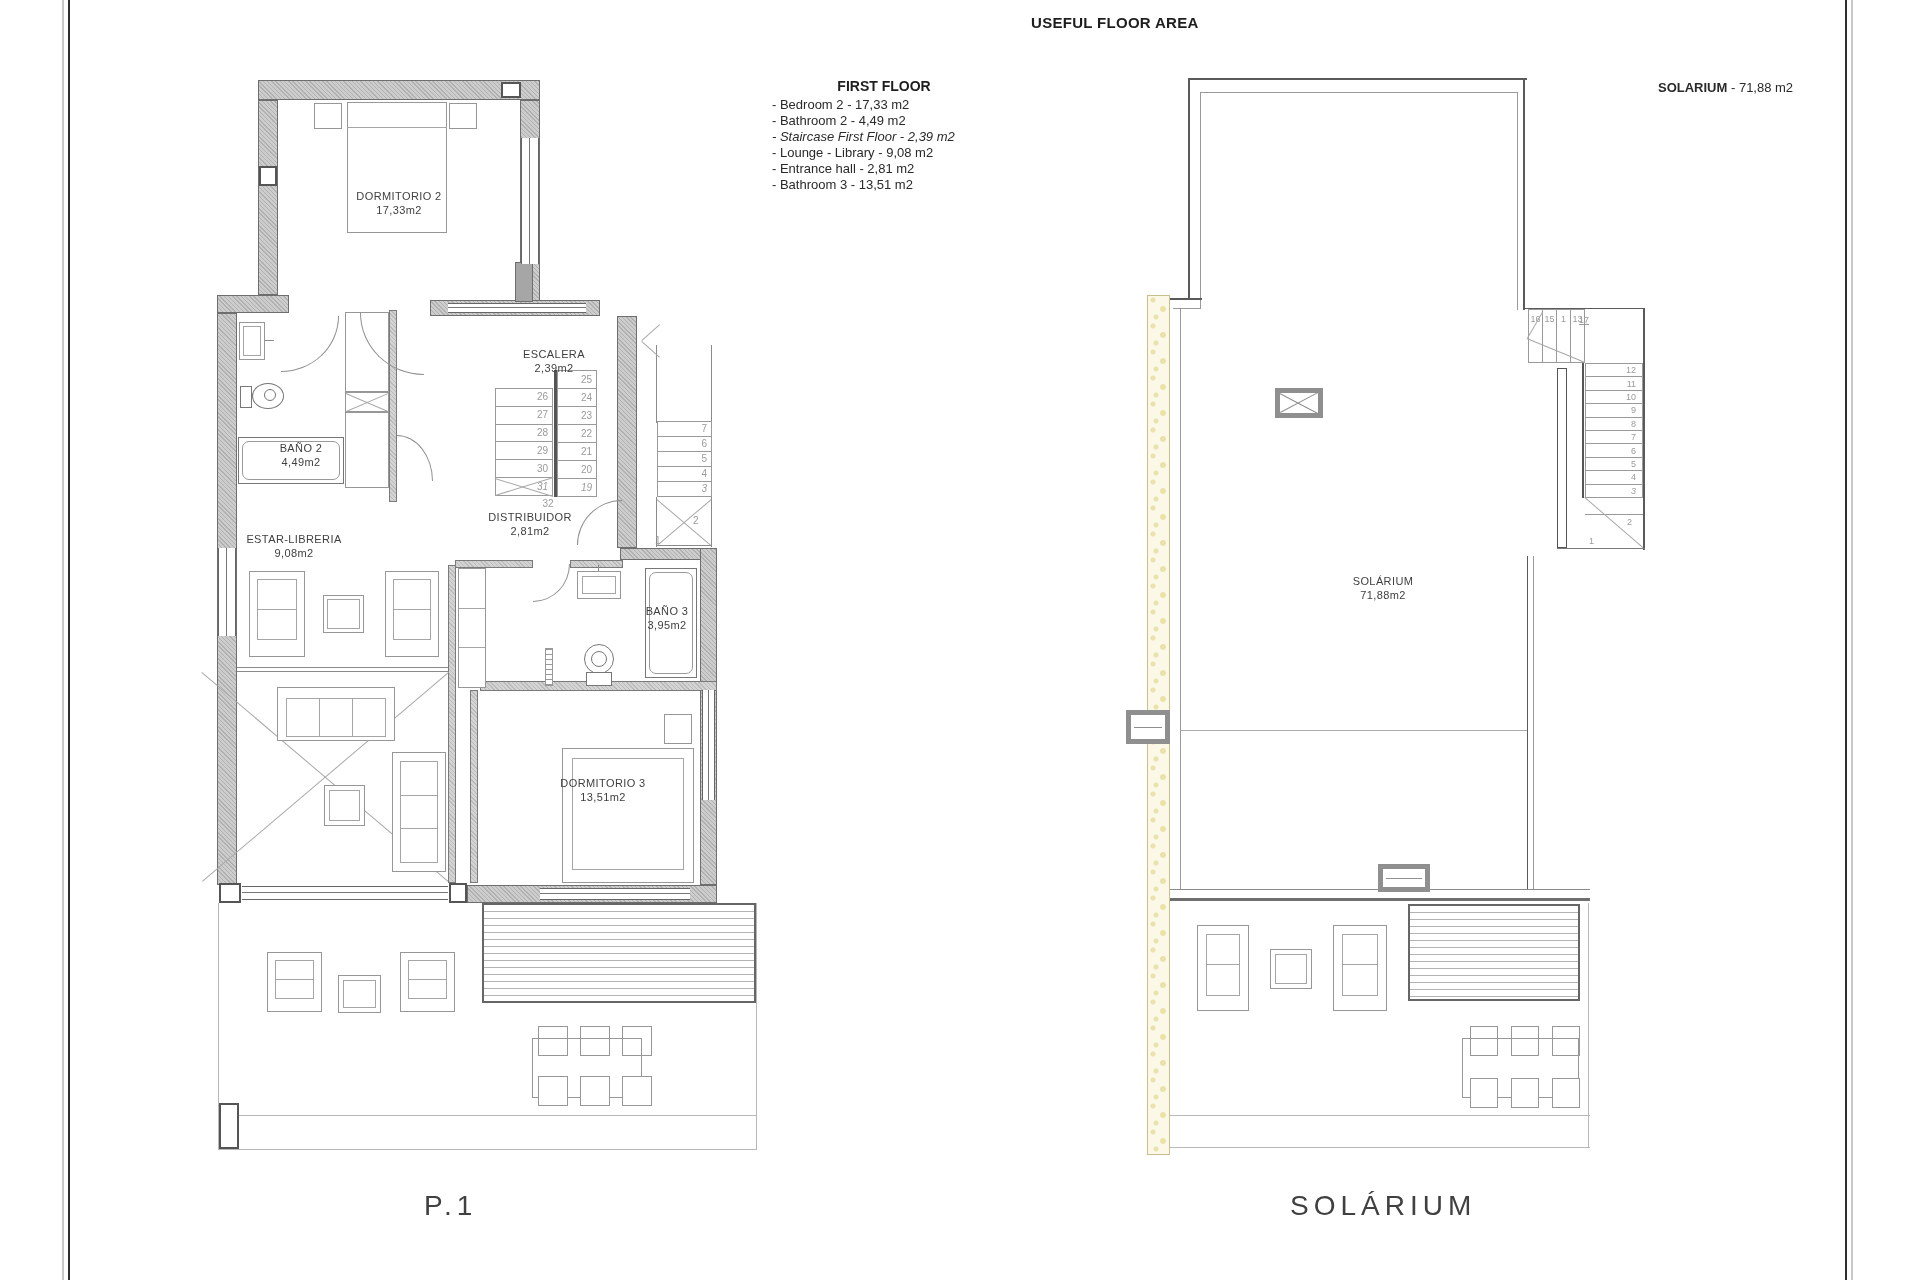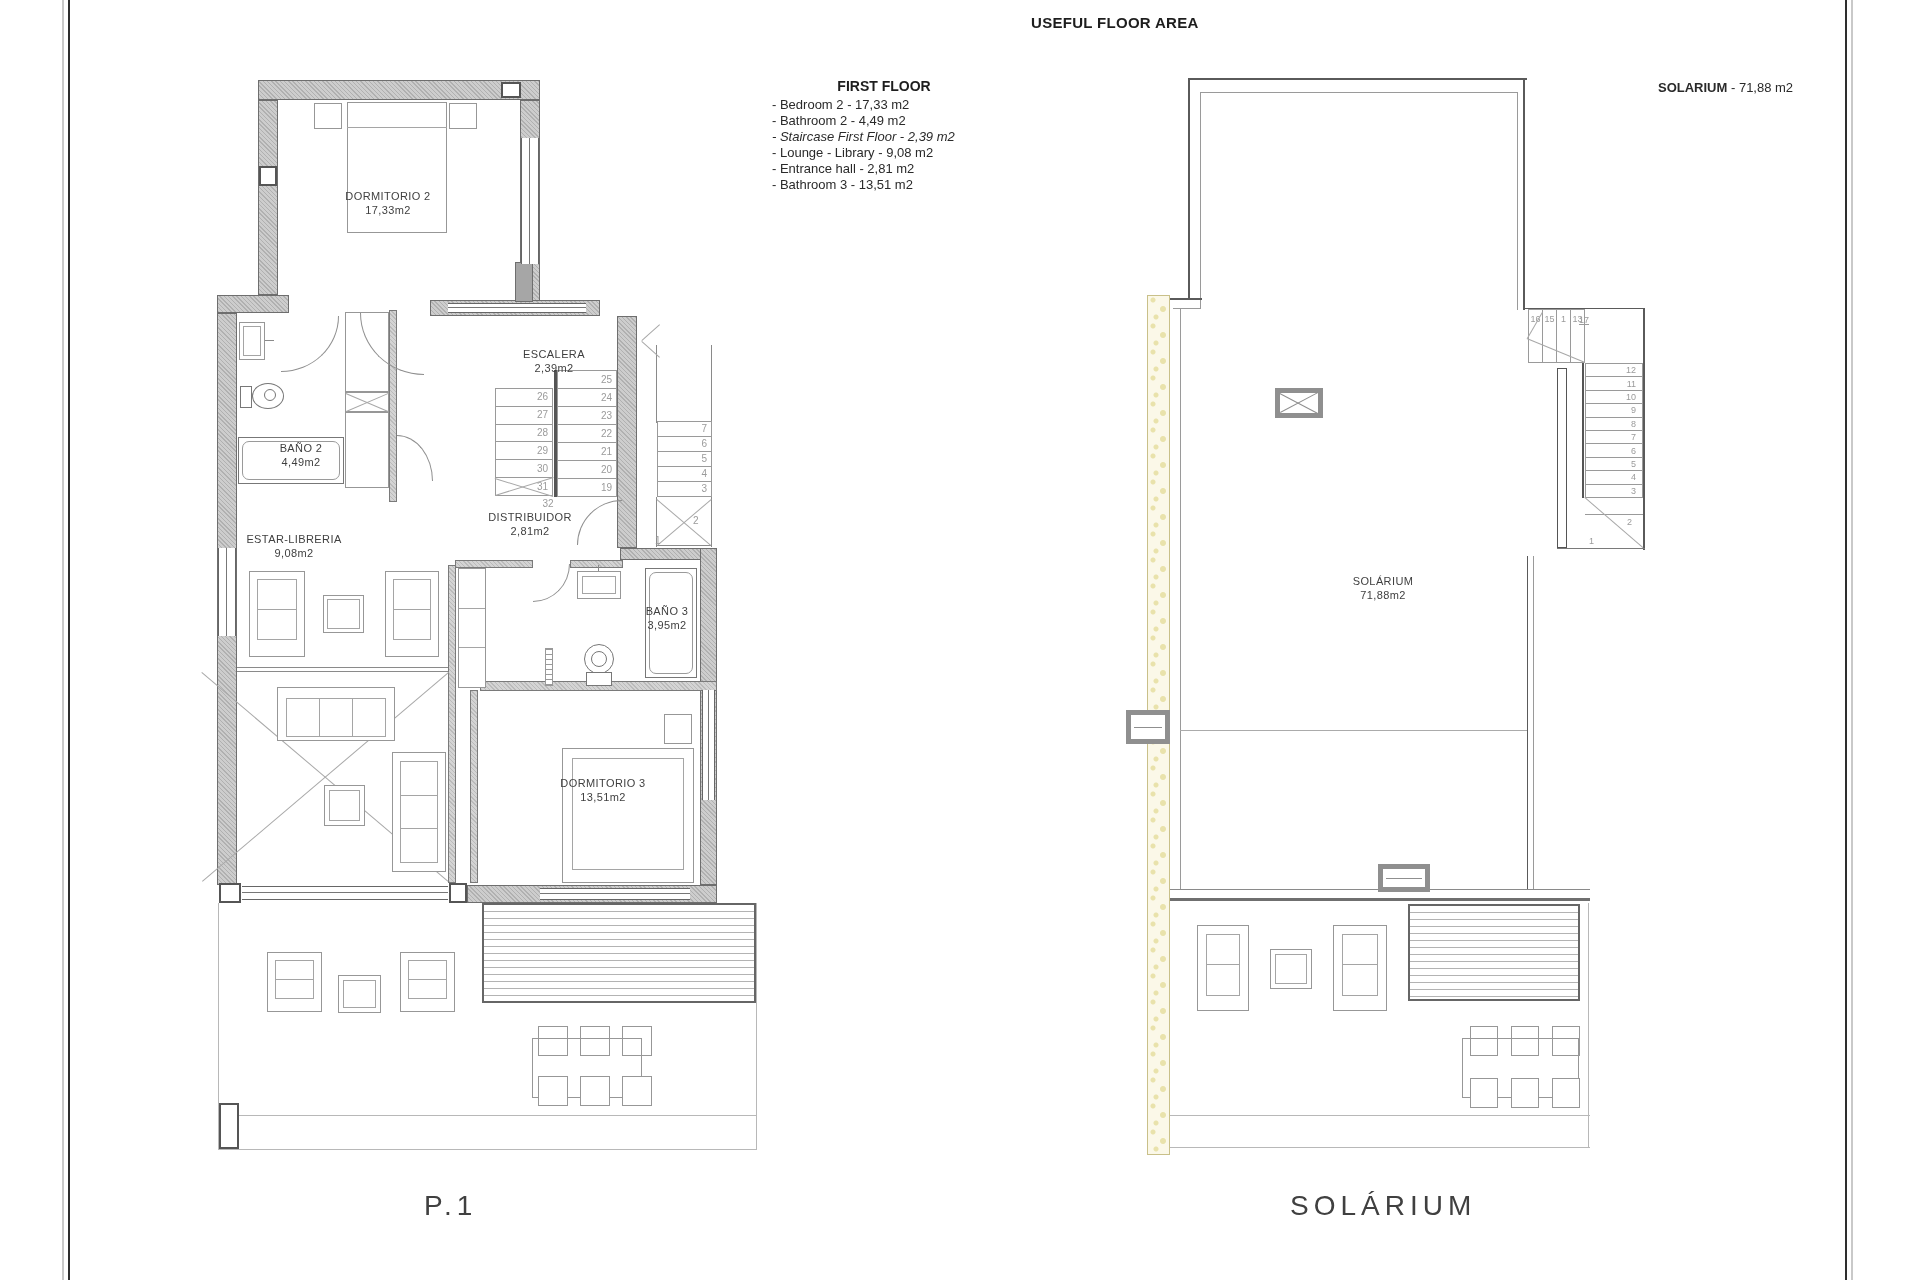--- a/index.html
+++ b/index.html
@@ -46,21 +46,21 @@
   .box{position:absolute;box-sizing:border-box;border:5px solid #8f8f8f;background:#fff;z-index:4;}
   .box .hline{position:absolute;left:3px;right:3px;top:50%;height:1px;background:#8f8f8f;}
   .rlabel{position:absolute;transform:translateX(-50%);text-align:center;font-size:11px;letter-spacing:.4px;
           color:#3f3f3f;line-height:14px;white-space:nowrap;z-index:6;}
   .rlabel span{display:block;}
   .num{position:absolute;font-size:10px;color:#9b9b9b;z-index:5;line-height:1;}
   .num.small{font-size:9px;}
   .caption{position:absolute;font-size:28px;color:#404040;letter-spacing:5px;z-index:6;}
   .steps-v{position:absolute;display:flex;flex-direction:column;box-sizing:border-box;border:1px solid #9a9a9a;background:#fff;z-index:3;}
   .steps-v .step{flex:1;position:relative;border-bottom:1px solid #9a9a9a;}
-  .steps-v .step:last-child{border-bottom:none;}
+  .steps-v .step:last-child{border-bottom:none;font-style:italic;}
   .steps-v .step span{position:absolute;right:4px;top:50%;transform:translateY(-50%);font-size:10px;color:#9b9b9b;line-height:1;}
   .steps-v.tight .step span{font-size:9px;right:6px;margin-left:27px;}
   .steps-h{position:absolute;display:flex;box-sizing:border-box;border:1px solid #9a9a9a;background:#fff;z-index:3;}
   .steps-h .step{flex:1;position:relative;border-right:1px solid #9a9a9a;}
   .steps-h .step:last-child{border-right:none;}
   .steps-h .step span{position:absolute;left:50%;top:5px;transform:translateX(-50%);font-size:9px;color:#9b9b9b;line-height:1;}
   .hdr-title{position:absolute;font-size:15px;font-weight:bold;color:#1e1e1e;letter-spacing:.3px;z-index:6;}
   .legend-title{position:absolute;transform:translateX(-50%);font-size:14px;font-weight:bold;color:#1e1e1e;z-index:6;}
   .legend-item{position:absolute;font-size:13px;color:#2a2a2a;z-index:6;white-space:nowrap;}
   .sol-hdr{position:absolute;font-size:13px;color:#2a2a2a;z-index:6;white-space:nowrap;}
@@ -137,21 +137,21 @@
       <div class="step">
         <span>29</span>
       </div>
       <div class="step">
         <span>30</span>
       </div>
       <div class="step">
         <span>31</span>
       </div>
     </div>
-  <div class="steps-v" style="left:557px;top:370px;width:60px;height:127px;">
+  <div class="steps-v" style="left:557px;top:370px;width:40px;height:127px;">
       <div class="step">
         <span>25</span>
       </div>
       <div class="step">
         <span>24</span>
       </div>
       <div class="step">
         <span>23</span>
       </div>
       <div class="step">
@@ -284,21 +284,21 @@
       <div class="in" style="left:4px;top:4px;right:4px;bottom:4px;"></div>
     </div>
   <div class="furn" style="left:538px;top:1026px;width:30px;height:30px;"></div>
   <div class="furn" style="left:580px;top:1026px;width:30px;height:30px;"></div>
   <div class="furn" style="left:622px;top:1026px;width:30px;height:30px;"></div>
   <div class="furn" style="left:532px;top:1038px;width:110px;height:60px;background:transparent;"></div>
   <div class="furn" style="left:538px;top:1076px;width:30px;height:30px;"></div>
   <div class="furn" style="left:580px;top:1076px;width:30px;height:30px;"></div>
   <div class="furn" style="left:622px;top:1076px;width:30px;height:30px;"></div>
 
-  <div class="rlabel" style="left:388px;top:189px;">
+  <div class="rlabel" style="left:399px;top:189px;">
     <span>DORMITORIO 2</span>
     <span>17,33m2</span>
   </div>
   <div class="rlabel" style="left:301px;top:441px;">
     <span>BAÑO 2</span>
     <span>4,49m2</span>
   </div>
   <div class="rlabel" style="left:554px;top:347px;">
     <span>ESCALERA</span>
     <span>2,39m2</span>

